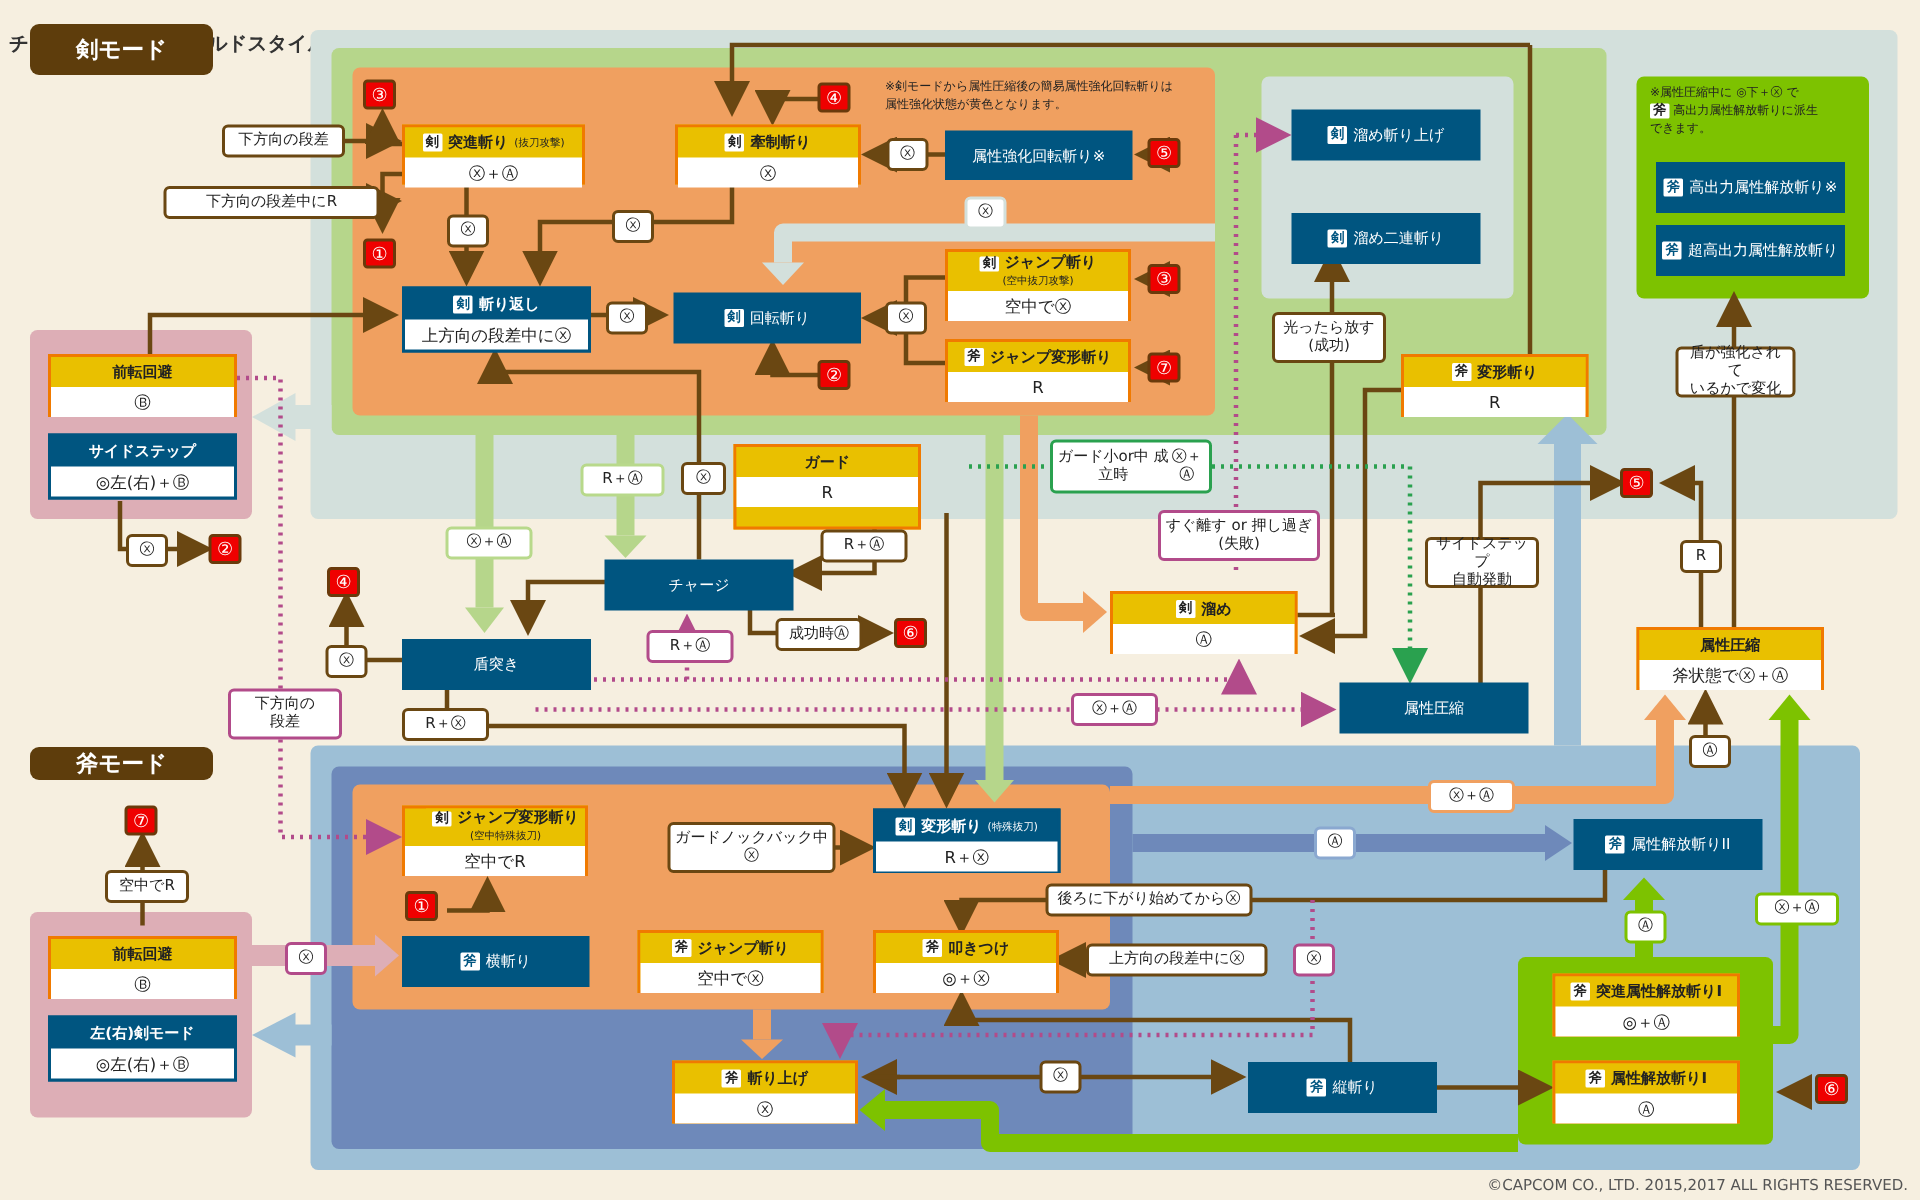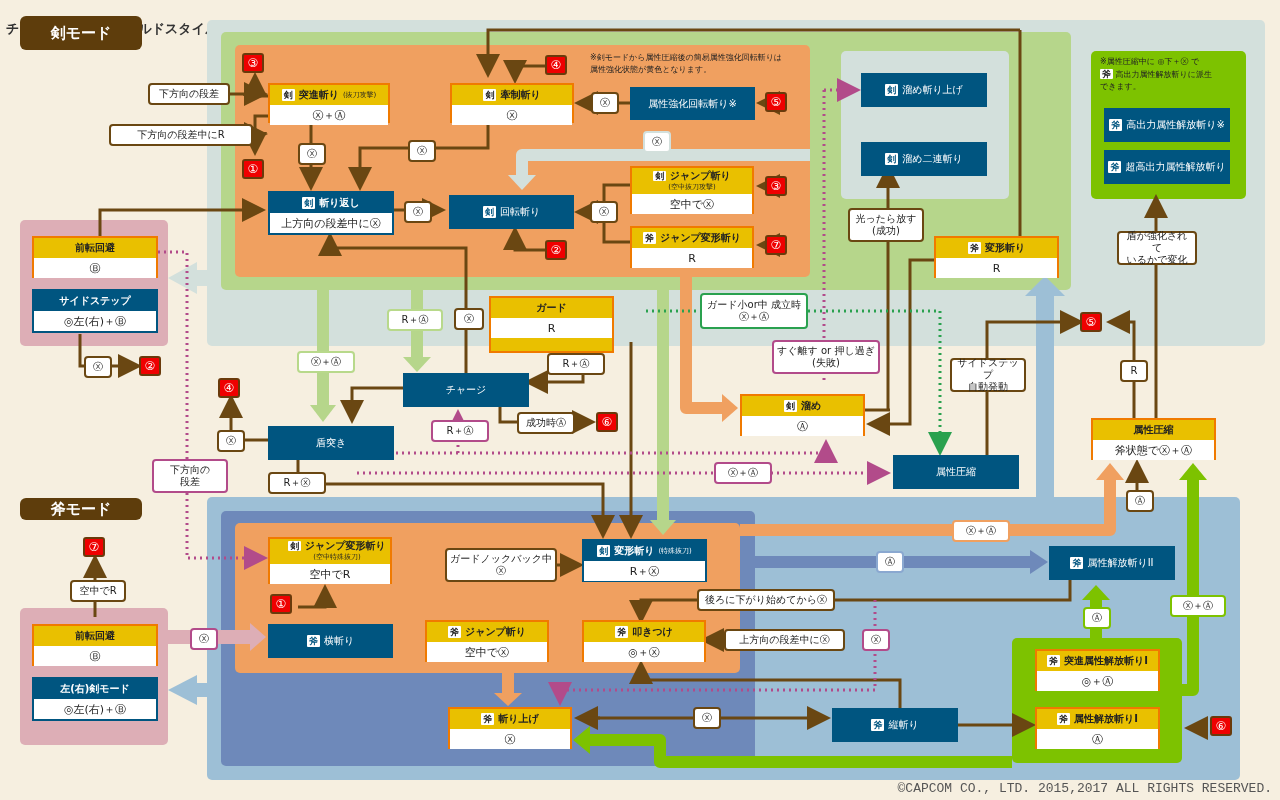--- a/index.html
+++ b/index.html
@@ -26,21 +26,21 @@
          display: flex; align-items: center; justify-content: center; width: 22px; height: 20px; }
   .lbl { background: #fff; border: 2px solid #6a4712; border-radius: 4px; font-size: 10px; display: flex;
          align-items: center; justify-content: center; text-align: center; line-height: 12px; padding: 0 3px; }
   .lbl.pink { border-color: #b24b8a; }
   .lbl.green { border-color: #2aa14f; }
   .lbl.lg { border-color: #b8d98b; }
   .lbl.or { border-color: #f0a060; }
   .lbl.bl { border-color: #8aa8d0; }
   .lbl.lime { border-color: #7dc200; }
   .note { font-size: 9px; line-height: 13px; color: #222; }
-  .copyright { right: 8px; bottom: 4px; font-size: 13px; color: #555; font-family: Liberation Mono, monospace; }
+  .copyright { right: 8px; bottom: 4px; font-size: 10px; color: #555; }
   svg.lines { position: absolute; left: 0; top: 0; width: 1280px; height: 800px; pointer-events: none; }
 </style>
 </head>
 <body>
 
 <div class="abs title">チャージアックス：ギルドスタイル</div>
 
 <div class="abs mode-label" style="left:20px;top:16px;width:122px;height:34px;">剣モード</div>
 <div class="abs mode-label" style="left:20px;top:498px;width:122px;height:22px;">斧モード</div>
 
@@ -389,21 +389,21 @@
 <div class="abs lbl" style="left:547px;top:353px;width:58px;height:22px;">R＋Ⓐ</div>
 <div class="abs lbl pink" style="left:431px;top:420px;width:58px;height:22px;">R＋Ⓐ</div>
 <div class="abs lbl" style="left:517px;top:412px;width:58px;height:22px;">成功時Ⓐ</div>
 <div class="abs lbl" style="left:217px;top:430px;width:28px;height:22px;">ⓧ</div>
 <div class="abs lbl" style="left:268px;top:472px;width:58px;height:22px;">R＋ⓧ</div>
 <div class="abs lbl pink" style="left:714px;top:462px;width:58px;height:22px;">ⓧ＋Ⓐ</div>
 <div class="abs lbl pink" style="left:152px;top:459px;width:76px;height:34px;flex-direction:column;">
     <span>下方向の</span>
     <span>段差</span>
   </div>
-<div class="abs lbl green" style="left:700px;top:293px;width:108px;height:36px;flex-direction:column;">
+<div class="abs lbl green" style="left:700px;top:293px;width:108px;height:36px;flex-direction:row;">
     <span>ガード小or中 成立時</span>
     <span>ⓧ＋Ⓐ</span>
   </div>
 <div class="abs lbl pink" style="left:772px;top:340px;width:108px;height:34px;flex-direction:column;">
     <span>すぐ離す or 押し過ぎ</span>
     <span>(失敗)</span>
   </div>
 <div class="abs lbl" style="left:848px;top:208px;width:76px;height:34px;flex-direction:column;">
     <span>光ったら放す</span>
     <span>(成功)</span>

